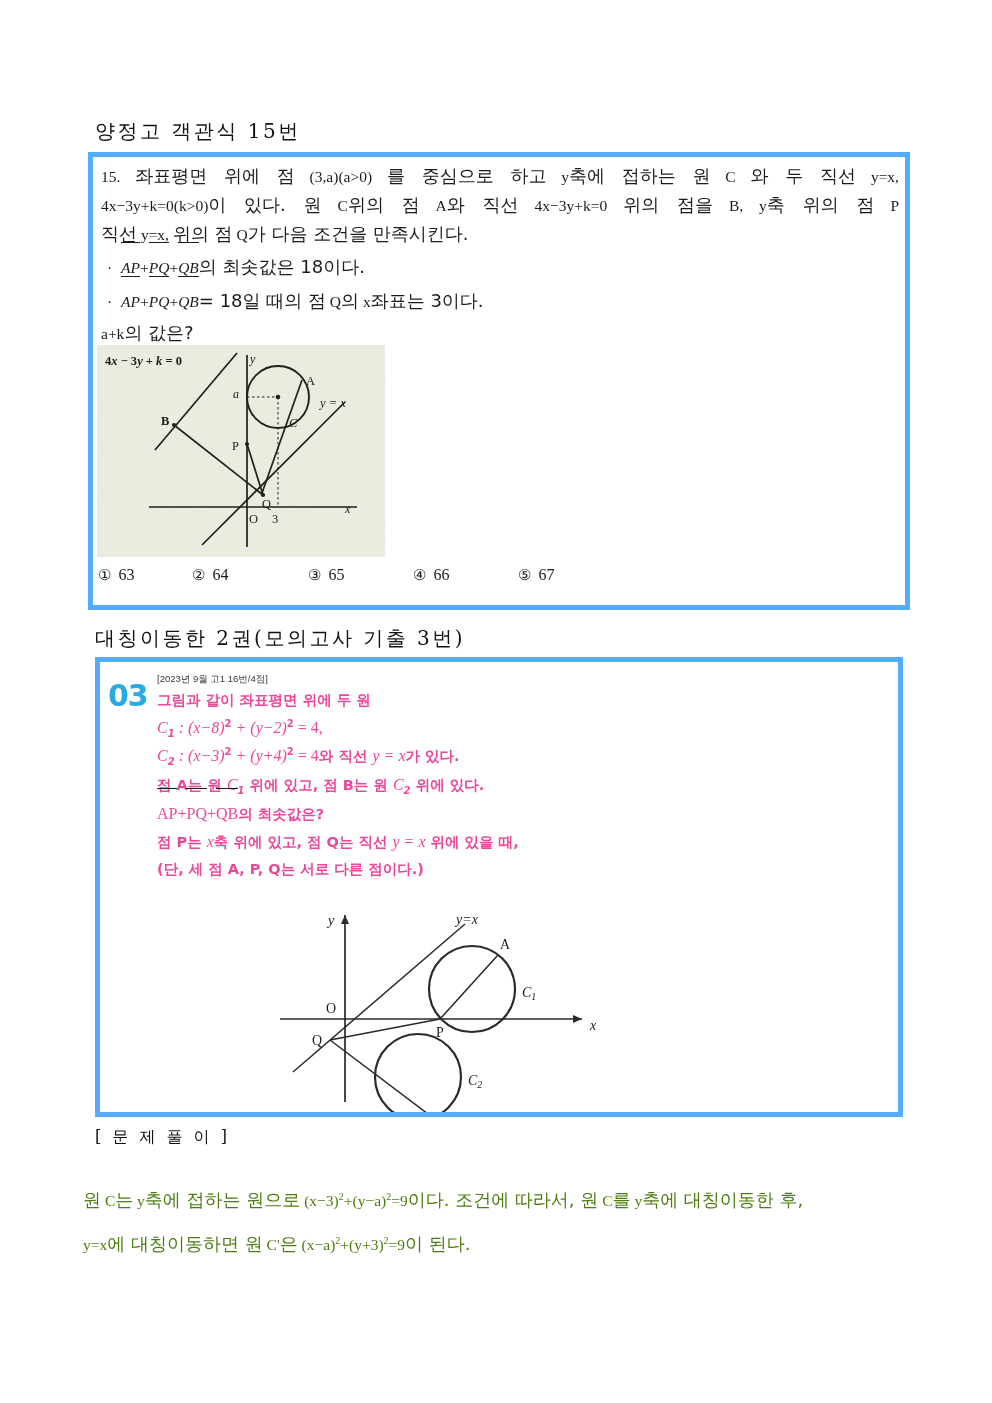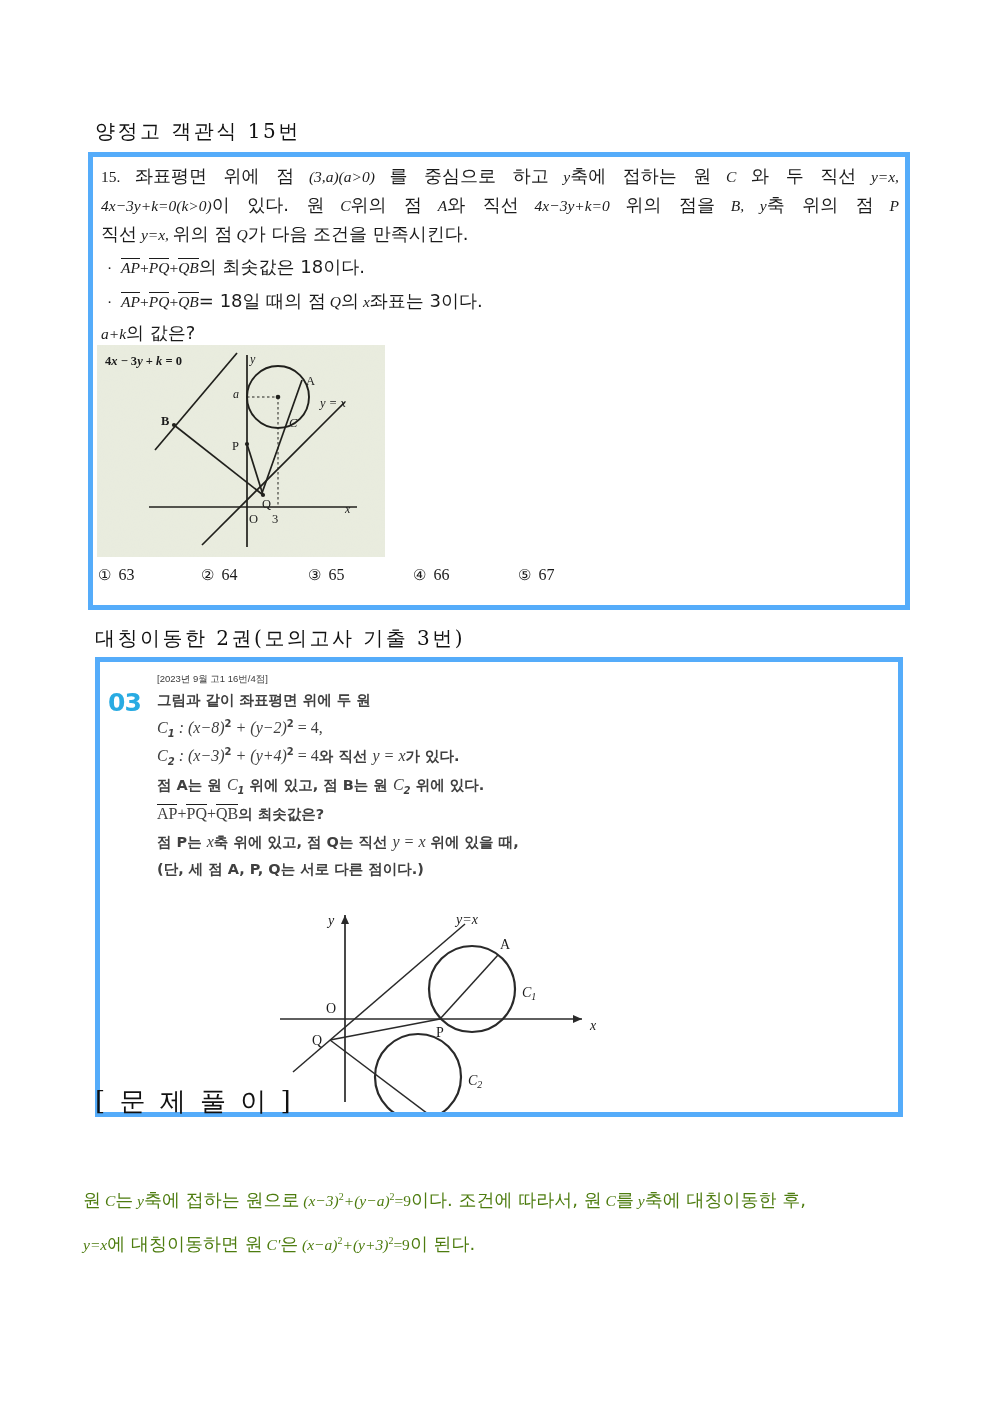--- a/index.html
+++ b/index.html
@@ -27,21 +27,21 @@
   .section-head {
     position: absolute;
     font-family: "DejaVu Serif", "Liberation Serif", serif;
     font-size: 20px;
     letter-spacing: 2.5px;
     color: #111;
     white-space: nowrap;
   }
   #head-1 { left: 95px; top: 118px; }
   #head-2 { left: 95px; top: 625px; }
-  #head-3 { left: 95px; top: 1084px; font-size: 26px; letter-spacing: 3px; }
+  #head-3 { left: 95px; top: 1127px; font-size: 16px; letter-spacing: 3px; }
 
   
   .problem-box {
     position: absolute;
     box-sizing: border-box;
     border: 5px solid #55ACFA;
     background: #ffffff;
   }
   #box-1 { left: 88px; top: 152px; width: 822px; height: 458px; }
   #box-2 { left: 95px; top: 657px; width: 808px; height: 460px; }
@@ -58,25 +58,25 @@
     line-height: 1.62;
   }
   .p15 .line {
     white-space: nowrap;
   }
   .p15 .just {
     text-align: justify;
     text-align-last: justify;
     white-space: normal;
   }
-  .mathit { font-style: italic; font-family: "Liberation Serif", "DejaVu Serif", serif; }
+  .mathit { font-family: "Liberation Serif", "DejaVu Serif", serif; }
   .ko { font-family: "DejaVu Sans", "Liberation Sans", sans-serif; font-size: 18px; }
   .ovl {
     border-top: 1px solid #1b1b1b;
-    padding-top: 0px;
+    padding-top: 16px;
     font-style: italic;
   }
   .cond {
     margin-left: 6px;
   }
   .bullet { margin-right: 5px; }
 
   
   .scan-fig {
     position: absolute;
@@ -102,45 +102,45 @@
   .choice {
     position: absolute;
     white-space: nowrap;
   }
   .circ-num { margin-right: 7px; font-size: 15px; }
 
   
   .num-03 {
     position: absolute;
     left: 8px;
-    top: 26px;
+    top: 16px;
     font-family: "DejaVu Sans", "Liberation Sans", sans-serif;
     font-weight: bold;
-    font-size: 25px;
+    font-size: 30px;
     color: #29ABE2;
     letter-spacing: -1px;
   }
   .src-tag {
     position: absolute;
     left: 57px;
     top: 11px;
     font-family: Liberation Sans, sans-serif;
     font-size: 9.5px;
     color: #3a3a3a;
     white-space: nowrap;
   }
   .p03 {
     position: absolute;
     left: 57px;
     top: 26px;
     right: 10px;
     font-family: "DejaVu Sans", "Liberation Sans", sans-serif;
     font-size: 14.5px;
     font-weight: bold;
-    color: #404040;
+    color: #ec4899;
     line-height: 1.78;
   }
   .p03 .line { white-space: nowrap; }
   .p03 .mathit {
     font-family: "Liberation Serif", "DejaVu Serif", serif;
     font-style: italic;
     font-weight: normal;
     font-size: 16px;
   }
   .p03 .mono-num {
@@ -287,21 +287,21 @@
         <text x="152" y="178" font-size="12.5">O</text>
         <text x="175" y="178" font-size="12.5">3</text>
       </g>
     </svg>
   </div>
 
   <div class="choices">
     <div class="choice" style="left:0px;">
       <span class="circ-num">①</span><span>63</span>
     </div>
-    <div class="choice" style="left:103px;">
+    <div class="choice" style="left:94px;">
       <span class="circ-num">②</span><span>64</span>
     </div>
     <div class="choice" style="left:210px;">
       <span class="circ-num">③</span><span>65</span>
     </div>
     <div class="choice" style="left:315px;">
       <span class="circ-num">④</span><span>66</span>
     </div>
     <div class="choice" style="left:420px;">
       <span class="circ-num">⑤</span><span>67</span>

